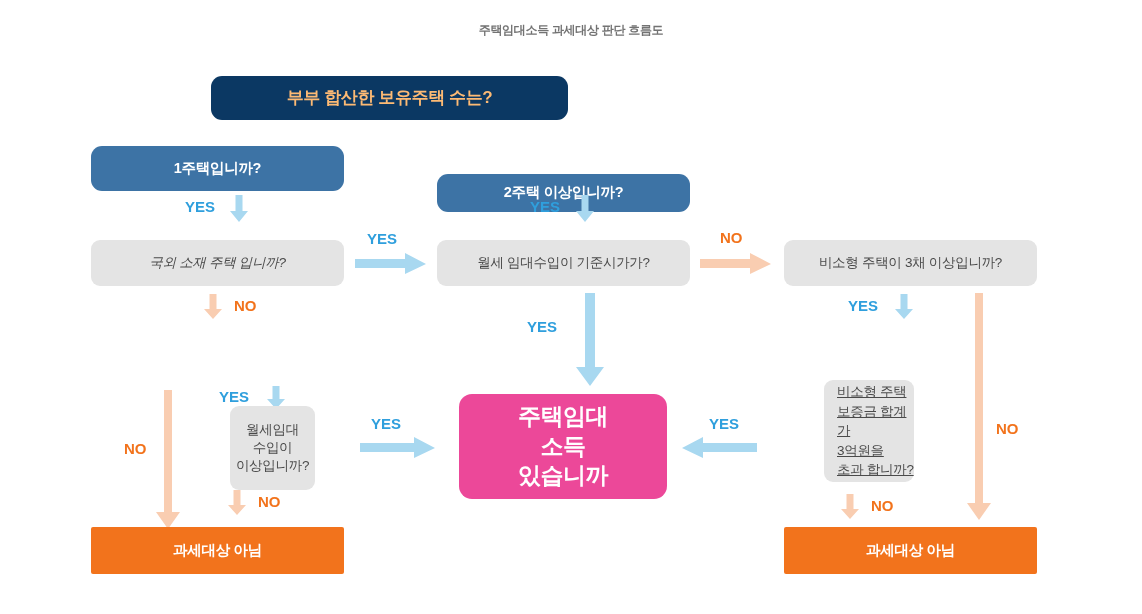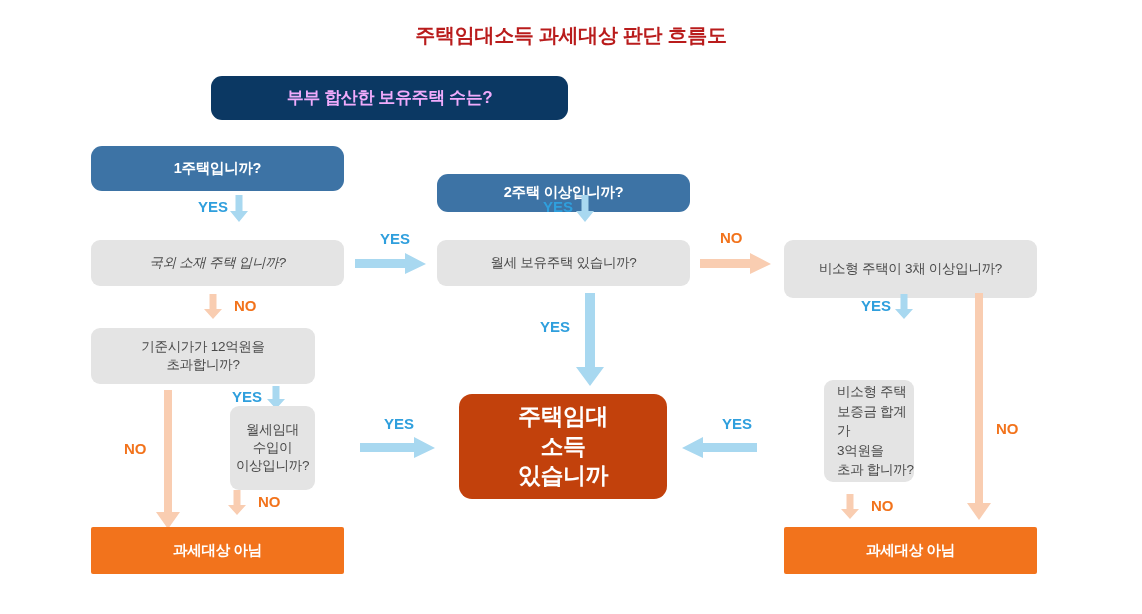--- a/index.html
+++ b/index.html
@@ -19,42 +19,42 @@
     overflow: hidden;
   }
 
   
   .title {
     position: absolute;
     left: 0;
     top: 22px;
     width: 1142px;
     text-align: center;
-    font-size: 20px;
-    font-weight: bold;
-    color: #b91c1c;
+    font-size: 12px;
+    font-weight: bold;
+    color: #737373;
     letter-spacing: -0.3px;
   }
 
   
   .box {
     position: absolute;
     box-sizing: border-box;
     display: flex;
     align-items: center;
     justify-content: center;
     text-align: center;
     border-radius: 10px;
     line-height: 1.35;
   }
   .box .txt { display: block; width: 100%; }
 
   .box-navy {
     background: #0b3863;
-    color: #f0abfc;
+    color: #fdba74;
     font-size: 17px;
     font-weight: bold;
     letter-spacing: -0.4px;
     border-radius: 11px;
   }
   .box-blue {
     background: #3d73a5;
     color: #ffffff;
     font-size: 14.5px;
     font-weight: bold;
@@ -68,21 +68,21 @@
     letter-spacing: -0.3px;
     border-radius: 9px;
   }
   .box-gray-left {
     justify-content: flex-start;
     text-align: left;
     padding-left: 13px;
     line-height: 1.45;
   }
   .box-cyan {
-    background: #c2410c;
+    background: #ec4899;
     color: #ffffff;
     font-size: 23px;
     font-weight: bold;
     letter-spacing: -0.5px;
     line-height: 1.3;
     border-radius: 13px;
   }
   .box-orange {
     background: #f2731c;
     color: #ffffff;
@@ -93,21 +93,21 @@
   }
 
   
   .lbl {
     position: absolute;
     font-size: 15px;
     font-weight: bold;
     letter-spacing: 0px;
     white-space: nowrap;
   }
-  .lbl-yes { color: #2f9fdd; margin-left: 13px; }
+  .lbl-yes { color: #2f9fdd; }
   .lbl-no  { color: #f2731c; }
 
   
   .arrow {
     position: absolute;
     line-height: 0;
   }
   .arrow svg { display: block; }
 </style>
 </head>
@@ -136,26 +136,20 @@
     <span class="txt">국외 소재 주택 입니까?</span>
   </div>
 
   <div class="arrow" style="left:203px; top:294px;">
     <svg width="20" height="26" viewBox="0 0 20 26">
       <polygon points="6.5,0 13.5,0 13.5,15 19,15 10,25 1,15 6.5,15" fill="#f9cdb1"></polygon>
     </svg>
   </div>
   <div class="lbl lbl-no" style="left:234px; top:297px;">NO</div>
 
-  <div class="box box-gray" style="left:91px; top:328px; width:224px; height:56px;">
-    <span class="txt">
-      <span>기준시가가 12억원을</span><br>
-      <span>초과합니까?</span>
-    </span>
-  </div>
 
   <div class="arrow" style="left:155px; top:390px;">
     <svg width="26" height="140" viewBox="0 0 26 140">
       <polygon points="9,0 17,0 17,122 25,122 13,139 1,122 9,122" fill="#f9cdb1"></polygon>
     </svg>
   </div>
   <div class="lbl lbl-no" style="left:124px; top:440px;">NO</div>
 
   <div class="lbl lbl-yes" style="left:219px; top:388px;">YES</div>
   <div class="arrow" style="left:266px; top:386px;">
@@ -188,21 +182,21 @@
   </div>
 
   <div class="lbl lbl-yes" style="left:530px; top:198px;">YES</div>
   <div class="arrow" style="left:575px; top:195px;">
     <svg width="20" height="28" viewBox="0 0 20 28">
       <polygon points="6.5,0 13.5,0 13.5,16 19,16 10,27 1,16 6.5,16" fill="#a8d8f0"></polygon>
     </svg>
   </div>
 
   <div class="box box-gray" style="left:437px; top:240px; width:253px; height:46px;">
-    <span class="txt">월세 보유주택 있습니까?</span>
+    <span class="txt">월세 임대수입이 기준시가가?</span>
   </div>
 
   <div class="lbl lbl-yes" style="left:367px; top:230px;">YES</div>
   <div class="arrow" style="left:355px; top:253px;">
     <svg width="72" height="22" viewBox="0 0 72 22">
       <polygon points="0,6 50,6 50,0 71,11 50,21 50,15 0,15" fill="#a8d8f0"></polygon>
     </svg>
   </div>
 
   <div class="lbl lbl-no" style="left:720px; top:229px;">NO</div>
@@ -234,32 +228,32 @@
     </svg>
   </div>
 
   <div class="lbl lbl-yes" style="left:709px; top:415px;">YES</div>
   <div class="arrow" style="left:681px; top:437px;">
     <svg width="76" height="22" viewBox="0 0 76 22">
       <polygon points="76,6 22,6 22,0 1,11 22,21 22,15 76,15" fill="#a8d8f0"></polygon>
     </svg>
   </div>
 
-  <div class="box box-gray" style="left:784px; top:240px; width:253px; height:58px;">
+  <div class="box box-gray" style="left:784px; top:240px; width:253px; height:46px;">
     <span class="txt">비소형 주택이 3채 이상입니까?</span>
   </div>
 
   <div class="lbl lbl-yes" style="left:848px; top:297px;">YES</div>
   <div class="arrow" style="left:894px; top:294px;">
     <svg width="20" height="26" viewBox="0 0 20 26">
       <polygon points="6.5,0 13.5,0 13.5,15 19,15 10,25 1,15 6.5,15" fill="#a8d8f0"></polygon>
     </svg>
   </div>
 
-  <div class="box box-gray box-gray-left" style="left:824px; top:380px; width:90px; height:102px;">
+  <div class="box box-gray box-gray-left" style="left:824px; top:380px; width:90px; height:102px;text-decoration:underline;">
     <span class="txt">
       <span>비소형 주택</span><br>
       <span>보증금 합계가</span><br>
       <span>3억원을</span><br>
       <span>초과 합니까?</span>
     </span>
   </div>
 
   <div class="arrow" style="left:840px; top:494px;">
     <svg width="20" height="26" viewBox="0 0 20 26">

